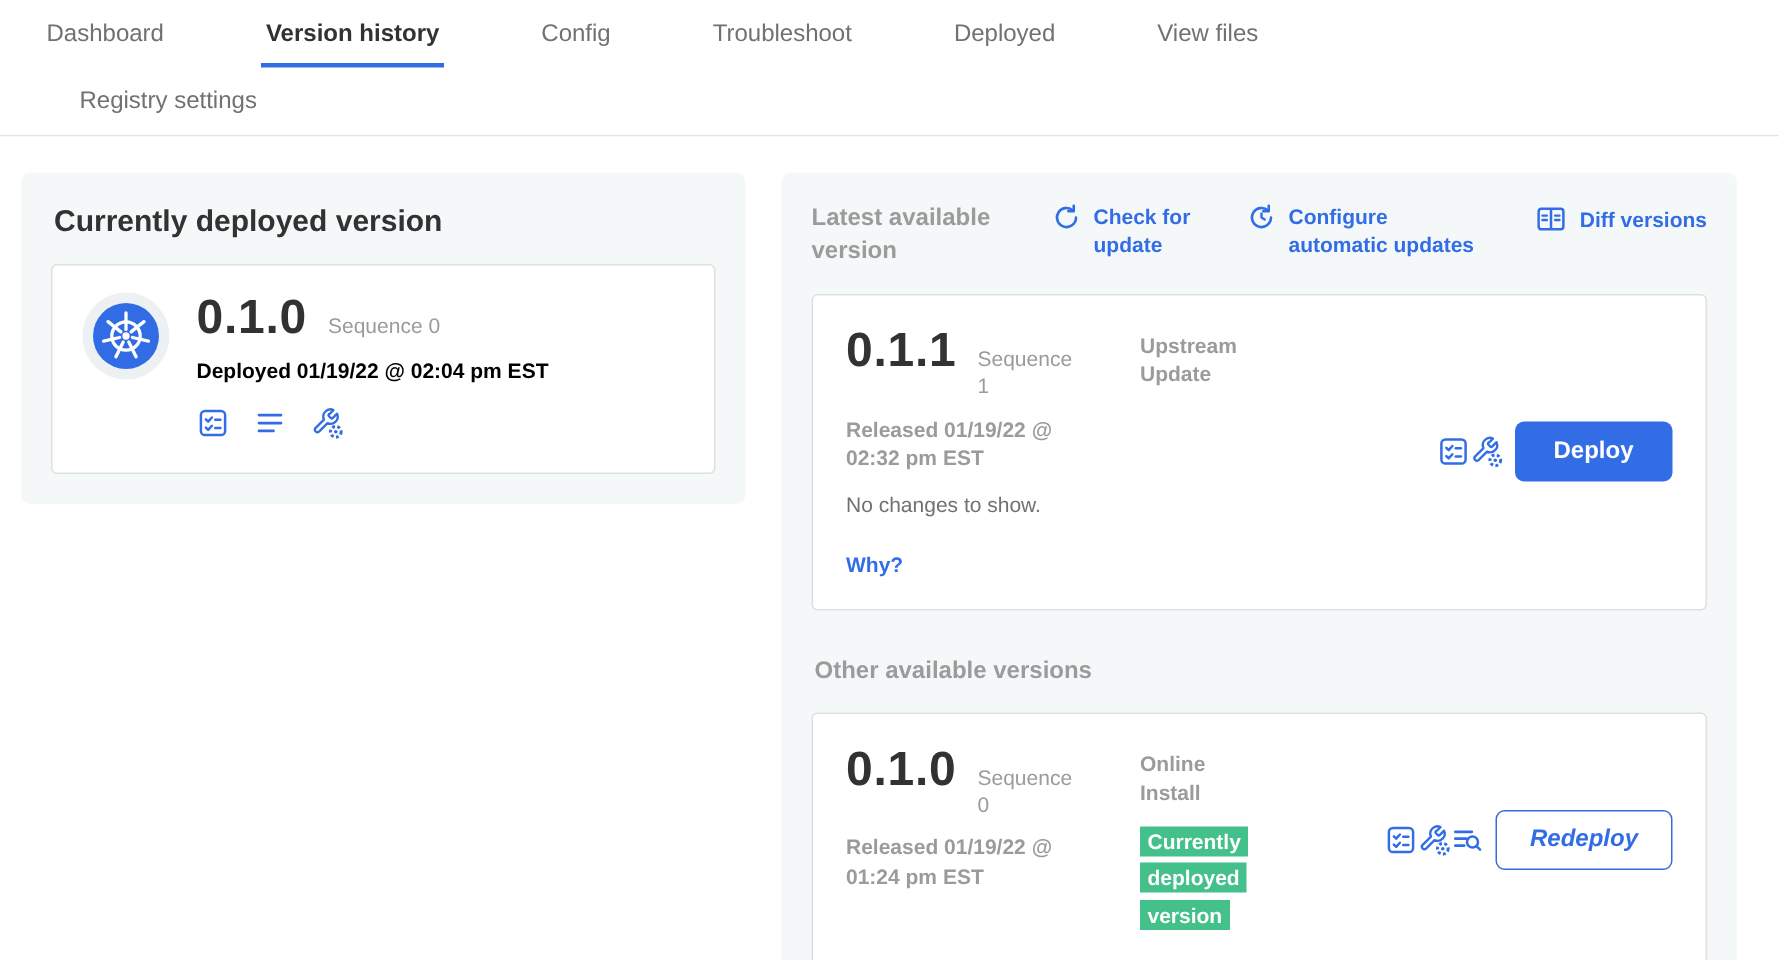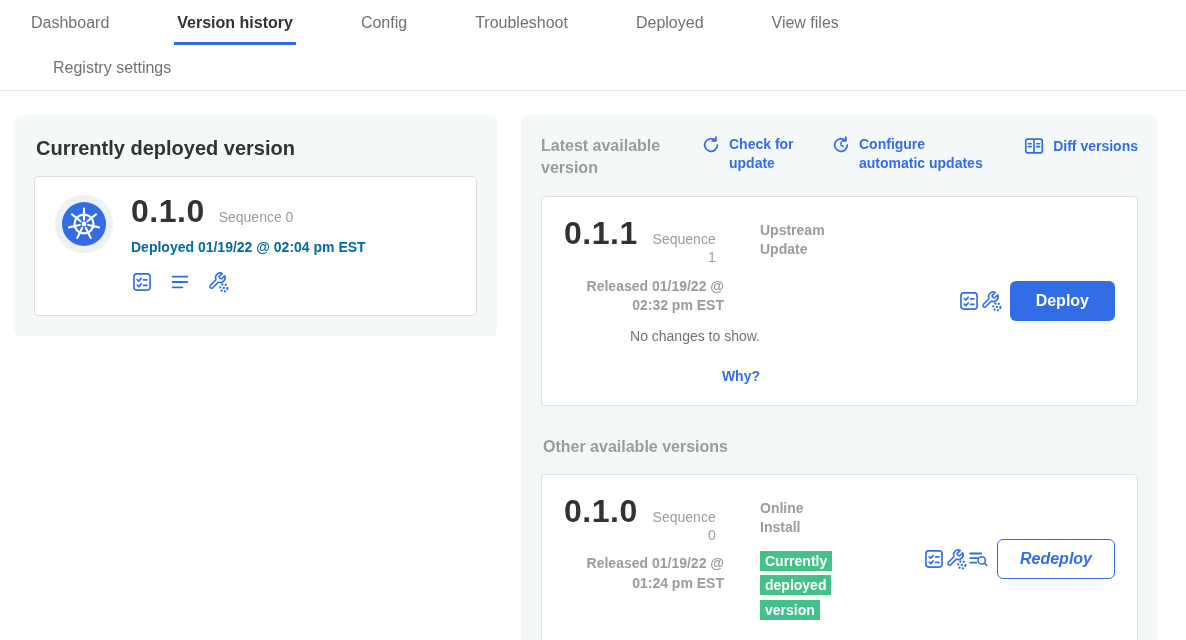--- a/index.html
+++ b/index.html
@@ -25,37 +25,37 @@
   .card { background:#fff; border:1px solid #dfdfdf; border-radius:4px; }
   
   .panel-title-dark { font-size:20px; font-weight:700; color:#323232; margin:2px 0 16px 2px; }
   .current-card { display:flex; gap:18px; padding:18px 20px 22px; align-items:flex-start; }
   .k8s-ring { width:58px; height:58px; border-radius:50%; background:#edf1f3; display:flex; align-items:center; justify-content:center; flex:none; }
   .k8s-logo { width:44px; height:44px; display:block; }
   .ver-row { display:flex; align-items:baseline; gap:14px; }
   .ver-num { font-size:32px; font-weight:700; color:#323232; letter-spacing:.5px; line-height:1; }
   .seq { font-size:14px; color:#9b9b9b; }
   .seq.narrow { display:inline-block; width:64px; line-height:1.3; }
-  .deployed { font-size:14px; font-weight:600; color:#0369a1; margin-top:12px; }
+  .deployed { font-size:14px; font-weight:600; color:#000000; margin-top:12px; }
   .icon-row { display:flex; gap:16px; margin-top:16px; align-items:center; }
   .icon { width:22px; height:22px; color:#326de6; cursor:pointer; display:block; }
   
   .panel-header { display:flex; align-items:flex-start; }
   .panel-title-muted { font-size:16px; font-weight:700; color:#9b9b9b; width:142px; line-height:1.35; flex:none; }
   .action-link { display:flex; gap:8px; color:#326de6; font-weight:700; font-size:14px; line-height:1.35; cursor:pointer; align-items:flex-start; text-decoration:none; }
   .action-link .icon { width:20px; height:20px; flex:none; margin-top:0; }
   .al-check { width:104px; margin-left:18px; }
   .al-check .label { width:76px; }
   .al-conf { margin-left:26px; }
   .al-conf .label { width:132px; }
   .al-diff { margin-left:auto; align-items:center; white-space:nowrap; }
   .al-diff .icon { width:22px; height:22px; }
   
   .version-card { display:flex; padding:20px 22px; margin-top:18px; align-items:flex-start; }
-  .vc-left { width:196px; flex:none;text-align:right; }
+  .vc-left { width:196px; flex:none; }
   .released { font-size:14px; font-weight:700; color:#9b9b9b; margin-top:10px; width:160px; line-height:1.4; }
   .no-changes { font-size:14px; color:#717171; margin-top:12px; }
   .why { font-size:14px; font-weight:700; color:#326de6; margin-top:24px; display:inline-block; cursor:pointer; text-decoration:none; }
   .vc-source { width:92px; font-size:14px; font-weight:700; color:#9b9b9b; line-height:1.35; margin-top:4px; flex:none; }
   .vc-source.w-narrow { width:74px; }
   .vc-actions { margin-left:auto; display:flex; align-items:center; align-self:center; }
   .btn { font-size:16px; font-weight:700; border-radius:6px; padding:11px 26px; cursor:pointer; border:none; margin-left:8px; font-family:inherit; }
   .btn.primary { background:#326de6; color:#fff; }
   .btn.secondary { background:#fff; color:#326de6; border:1.5px solid #326de6; padding:10px 22px;font-style:italic; }
   .section-heading { font-size:16px; font-weight:700; color:#9b9b9b; margin:32px 0 0 2px; }

